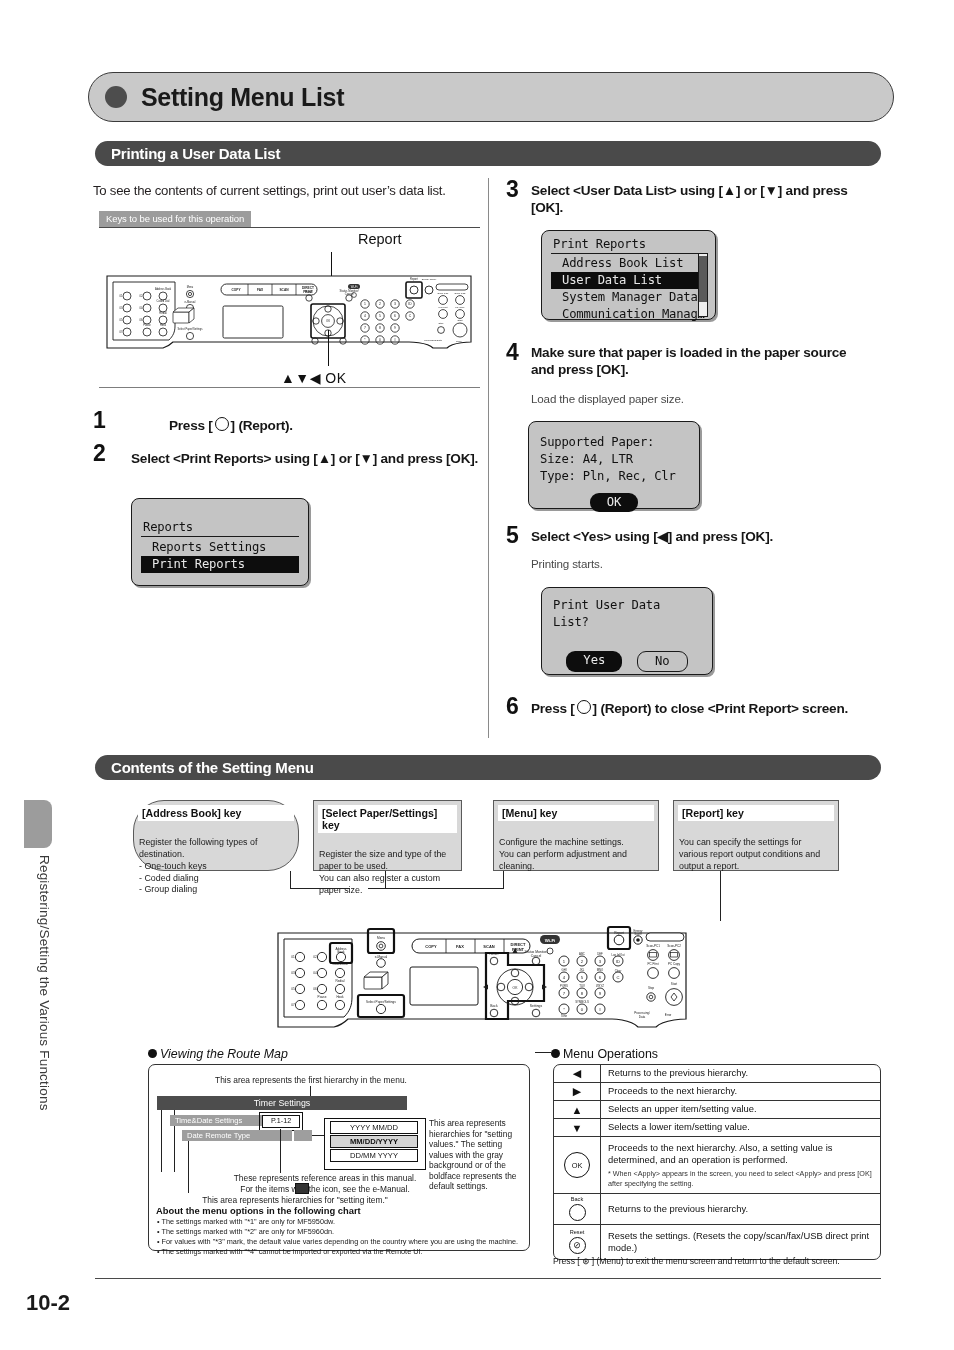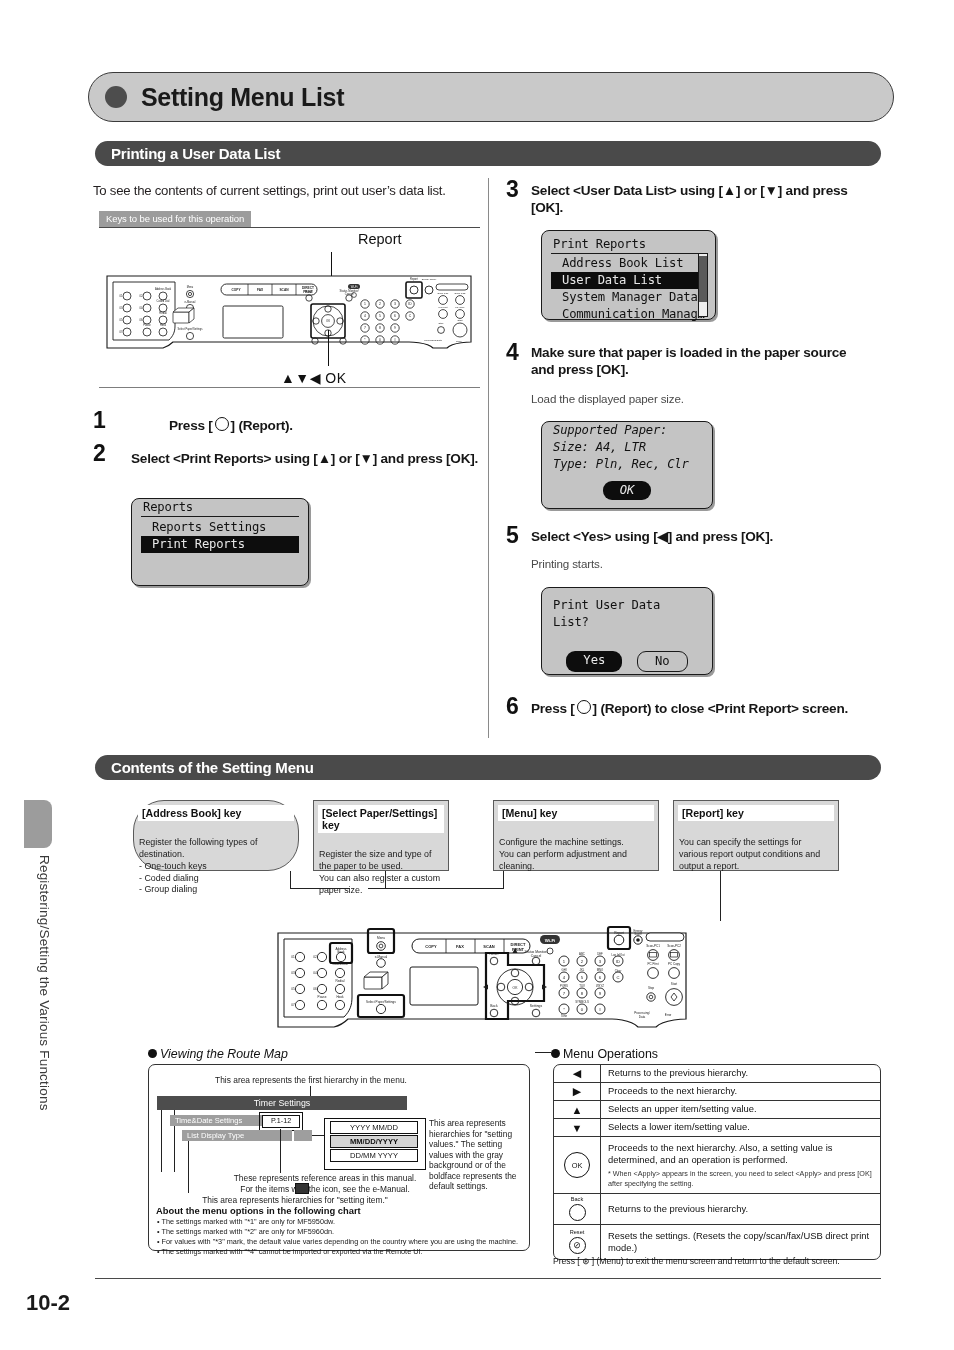--- a/index.html
+++ b/index.html
@@ -475,21 +475,21 @@
   <div class="keys-bottomline"></div>
 
   <div class="step-num" style="left:93px;top:409px;">1</div>
   <div class="step-body" style="left:131px;top:417px;width:350px;padding-left:38px;">
     <span>Press [</span><span class="glyph-circle"></span><span>] (Report).</span>
   </div>
 
   <div class="step-num" style="left:93px;top:442px;">2</div>
   <div class="step-body" style="left:131px;top:450px;width:350px;">Select &lt;Print Reports&gt; using [▲] or [▼] and press [OK].</div>
 
-  <div class="lcd" style="left:131px;top:498px;width:178px;height:88px;padding-top:0;">
+  <div class="lcd" style="left:131px;top:498px;width:178px;height:88px;padding-top:20px;">
     <div class="lcd-line lcd-title">Reports</div>
     <div class="lcd-line lcd-item" style="margin-top:2px;">Reports Settings</div>
     <div class="lcd-line lcd-item sel">Print Reports</div>
   </div>
 
   <div class="col-divider"></div>
 
   <div class="step-num" style="left:506px;top:178px;">3</div>
   <div class="step-body" style="left:531px;top:182px;width:330px;">Select &lt;User Data List&gt; using [▲] or [▼] and press [OK].</div>
 
@@ -501,21 +501,21 @@
     <div class="lcd-line lcd-item">Communication Manag…</div>
     <div class="lcd-scroll" style="top:22px;height:62px;">
       <div class="lcd-scroll-thumb" style="top:2px;height:46px;"></div>
     </div>
   </div>
 
   <div class="step-num" style="left:506px;top:341px;">4</div>
   <div class="step-body" style="left:531px;top:344px;width:330px;">Make sure that paper is loaded in the paper source and press [OK].</div>
   <div class="step-sub" style="left:531px;top:392px;width:330px;">Load the displayed paper size.</div>
 
-  <div class="lcd" style="left:541px;top:421px;width:172px;height:88px;padding-top:0;font-style:italic;">
+  <div class="lcd" style="left:528px;top:421px;width:172px;height:88px;padding-top:12px;">
     <div class="lcd-line">Supported Paper:</div>
     <div class="lcd-line">Size: A4, LTR</div>
     <div class="lcd-line">Type: Pln, Rec, Clr</div>
     <div style="text-align:center;margin-top:6px;">
       <span class="lcd-btn on">OK</span>
     </div>
   </div>
 
   <div class="step-num" style="left:506px;top:524px;">5</div>
   <div class="step-body" style="left:531px;top:528px;width:330px;">Select &lt;Yes&gt; using [◀] and press [OK].</div>
@@ -542,21 +542,21 @@
 
   <div class="callout-box" style="left:133px;top:800px;width:166px;height:71px;border-radius:31px;">
     <div class="callout-head">[Address Book] key</div>
     <div class="callout-body" style="white-space:pre-line;">Register the following types of destination.
 - One-touch keys
 - Coded dialing
 - Group dialing</div>
   </div>
   <div class="callout-stem" style="left:290px;top:871px;height:18px;"></div>
 
-  <div class="callout-box" style="left:313px;top:800px;width:136px;height:71px;">
+  <div class="callout-box" style="left:313px;top:800px;width:149px;height:71px;">
     <div class="callout-head">[Select Paper/Settings] key</div>
     <div class="callout-body" style="white-space:pre-line;">Register the size and type of the paper to be used.
 You can also register a custom paper size.</div>
   </div>
   <div class="callout-stem" style="left:385px;top:871px;height:18px;"></div>
 
   <div class="callout-box" style="left:493px;top:800px;width:166px;height:71px;">
     <div class="callout-head">[Menu] key</div>
     <div class="callout-body" style="white-space:pre-line;">Configure the machine settings.
 You can perform adjustment and cleaning.</div>
@@ -766,21 +766,21 @@
 
   <div class="rm-bar-dark" style="left:157px;top:1096px;width:250px;">Timer Settings</div>
 
   <div class="rm-line" style="left:161px;top:1110px;width:1.2px;height:62px;"></div>
   <div class="rm-line" style="left:174px;top:1110px;width:1.2px;height:62px;"></div>
 
   <div class="rm-bar-gray" style="left:170px;top:1115px;width:110px;">Time&amp;Date Settings</div>
   <div class="rm-pbox" style="left:262px;top:1115px;width:36px;">P.1-12</div>
   <div class="rm-line" style="left:259px;top:1112px;width:42px;height:17px;background:none;border:1.2px solid #111;"></div>
 
-  <div class="rm-bar-gray" style="left:182px;top:1130px;width:110px;">List Display Type</div>
+  <div class="rm-bar-gray" style="left:182px;top:1130px;width:110px;">Date Remote Type</div>
   <div class="rm-bar-gray" style="left:294px;top:1130px;width:18px;"></div>
 
   <div class="rm-line" style="left:188px;top:1141px;width:1.2px;height:52px;"></div>
   <div class="rm-line" style="left:312px;top:1135px;width:12px;height:1.2px;"></div>
 
   <div class="rm-outer-val" style="left:324px;top:1118px;width:100px;height:50px;"></div>
   <div class="rm-valbox" style="left:330px;top:1121px;width:88px;">YYYY MM/DD</div>
   <div class="rm-valbox def" style="left:330px;top:1135px;width:88px;">MM/DD/YYYY</div>
   <div class="rm-valbox" style="left:330px;top:1149px;width:88px;">DD/MM YYYY</div>
 

